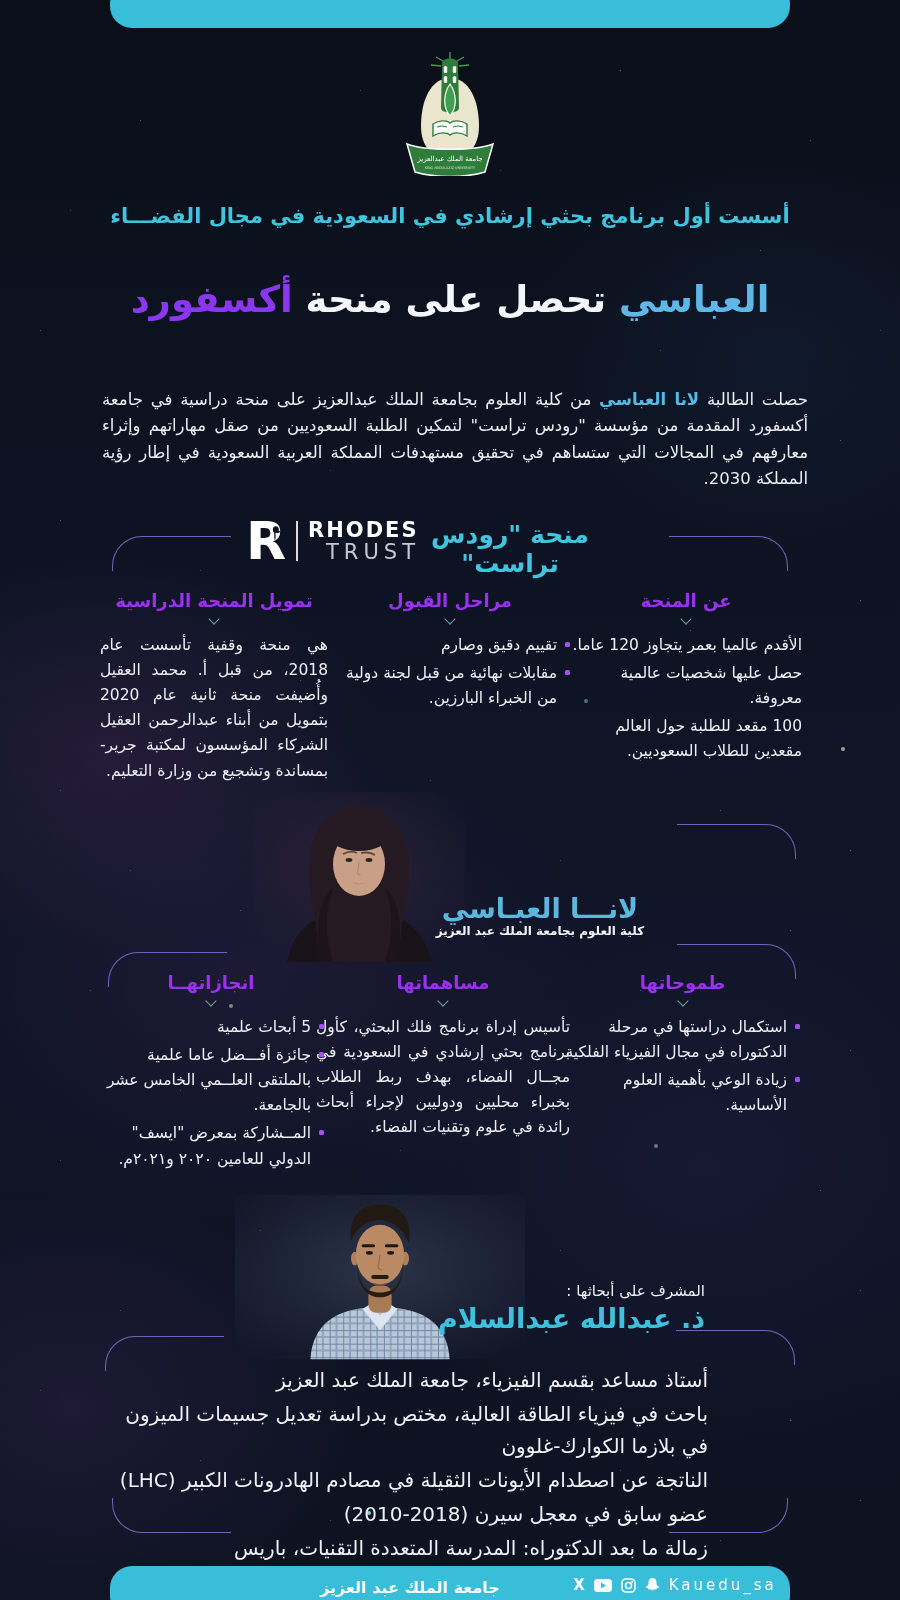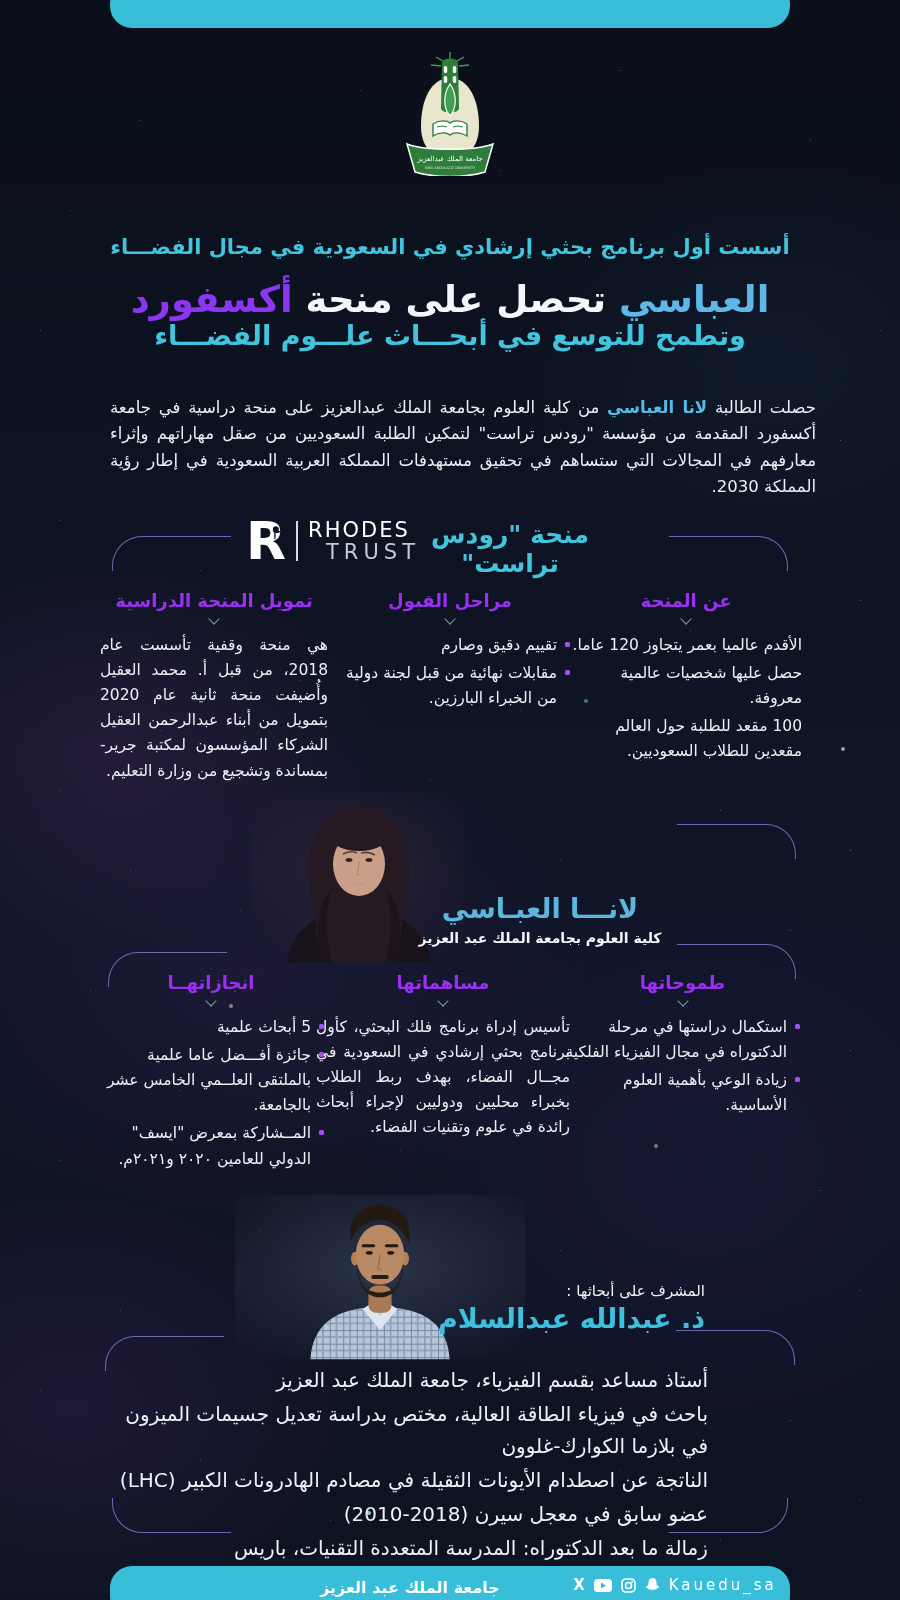--- a/index.html
+++ b/index.html
@@ -43,65 +43,65 @@
 
   .top-bar{position:absolute;left:110px;top:-18px;width:680px;height:46px;border-radius:22px;background:#38bed9;}
   .footer-bar{position:absolute;left:110px;top:1566px;width:680px;height:52px;border-radius:22px;background:#38bed9;}
   .f-uni{position:absolute;left:150px;top:12px;width:300px;text-align:center;font-size:16px;font-weight:bold;color:#fff;}
   .f-social{position:absolute;left:440px;top:10px;width:250px;display:flex;align-items:center;justify-content:center;gap:9px;color:#fff;}
   .f-x{font-weight:bold;font-size:15px;line-height:1;}
   .f-handle{font-size:15px;letter-spacing:3px;font-weight:500;}
 
   .kau-logo{position:absolute;left:395px;top:50px;width:110px;height:126px;}
 
-  .head1{position:absolute;left:0;top:204px;width:900px;text-align:center;font-size:21px;font-weight:bold;color:#41c4de;margin-top:31px;}
+  .head1{position:absolute;left:0;top:204px;width:900px;text-align:center;font-size:21px;font-weight:bold;color:#41c4de;}
   .head2{position:absolute;left:0;top:245px;width:900px;text-align:center;font-size:37px;font-weight:bold;color:#f3f6fa;margin-top:33px;}
   .h2-name{color:#5fb7e8;}
   .h2-oxford{color:#8b36f0;}
   .head3{position:absolute;left:0;top:320px;width:900px;text-align:center;font-size:27px;font-weight:bold;color:#41c4de;}
 
-  .intro{position:absolute;left:98px;top:383px;width:706px;margin:12px;font-size:16.5px;line-height:1.6;
+  .intro{position:absolute;left:98px;top:383px;width:706px;margin:4px;font-size:16.5px;line-height:1.6;
     text-align:justify;color:#edf1f6;}
   .intro .hl{color:#54bce6;font-weight:bold;}
 
   .bracket{position:absolute;width:118px;height:34px;border:0 solid rgba(138,130,230,.75);}
   .bk-tl{border-top-width:1.5px;border-left-width:1.5px;border-top-left-radius:30px;}
   .bk-tr{border-top-width:1.5px;border-right-width:1.5px;border-top-right-radius:30px;}
   .bk-bl{border-bottom-width:1.5px;border-left-width:1.5px;border-bottom-left-radius:30px;}
   .bk-br{border-bottom-width:1.5px;border-right-width:1.5px;border-bottom-right-radius:30px;}
   .bk-rh-l{left:112px;top:536px;} .bk-rh-r{right:112px;top:536px;}
   .bk-ln-r1{right:104px;top:824px;} .bk-ln-l{left:108px;top:952px;} .bk-ln-r2{right:104px;top:944px;}
   .bk-sp-l{left:105px;top:1336px;} .bk-sp-r{right:105px;top:1330px;}
   .bk-bt-l{left:112px;top:1498px;} .bk-bt-r{right:112px;top:1498px;}
 
   .rhodes-title{position:absolute;left:400px;top:520px;width:220px;text-align:center;font-size:25px;font-weight:bold;color:#41c4de;}
   .rhodes-logo{position:absolute;left:246px;top:512px;height:58px;display:flex;align-items:center;gap:10px;}
   .r-mark{position:relative;font-size:52px;font-weight:800;color:#fff;line-height:1;font-family:"DejaVu Sans",sans-serif;}
   .r-bird{position:absolute;right:4px;top:9px;width:13px;height:19px;}
   .r-sep{width:2px;height:40px;background:rgba(255,255,255,.85);}
   .r-text{display:flex;flex-direction:column;line-height:1.05;}
-  .r1{font-size:21px;font-weight:normal;color:#fff;letter-spacing:2px;}
+  .r1{font-size:21px;font-weight:bold;color:#fff;letter-spacing:2px;}
   .r2{font-size:21px;font-weight:400;color:#c2cad6;letter-spacing:5px;margin-left:18px;}
 
   .col{position:absolute;}
   .rc0{right:98px;top:590px;width:232px;} .rc1{left:330px;top:590px;width:240px;} .rc2{left:100px;top:590px;width:228px;}
   .sc0{right:100px;top:972px;width:235px;} .sc1{left:316px;top:972px;width:254px;} .sc2{left:98px;top:972px;width:226px;}
   .col-h{margin:0;font-size:18px;font-weight:bold;color:#9a30f2;text-align:center;}
   .chev{display:block;width:7px;height:7px;border-left:1.6px solid #6fa398;border-bottom:1.6px solid #6fa398;
     transform:rotate(-45deg);margin:4px auto 10px;}
   .col-body{font-size:15.5px;line-height:1.62;color:#edf1f6;text-align:right;}
   .li{display:flex;gap:8px;align-items:flex-start;margin-bottom:3px;}
   .li .dot{flex:0 0 auto;width:5px;height:5px;border-radius:1.5px;background:#a44ff2;margin-top:9px;}
   .li-text{flex:1 1 auto;}
   .rc2 .li-text,.sc1 .li-text{text-align:justify;}
 
   .lana-photo{position:absolute;left:253px;top:792px;width:212px;height:170px;}
   .lana-info{position:absolute;left:380px;top:893px;width:320px;text-align:center;}
   .lana-name{font-size:27px;font-weight:bold;color:#5bb7dd;}
-  .lana-college{margin-top:6px;font-size:14px;font-weight:bold;color:#f2f5f9;}
+  .lana-college{font-size:12px;font-weight:bold;color:#f2f5f9;}
 
   .sup-photo{position:absolute;left:235px;top:1192px;width:290px;height:170px;}
   .sup-label{position:absolute;right:195px;top:1282px;width:400px;text-align:right;font-size:15px;color:#eef2f7;}
   .sup-name{position:absolute;right:195px;top:1303px;width:400px;text-align:right;font-size:27px;font-weight:bold;color:#3fc0de;}
   .sup-bio{position:absolute;left:100px;top:1364px;width:608px;font-size:20px;line-height:1.6;text-align:right;color:#eef2f7;}
   .sup-bio .li{margin-bottom:2px;}
 </style>
 </head>
 <body>
 
@@ -135,21 +135,20 @@
       <path d="M12,94 C30,101 80,101 98,94 L90,122 C70,128 40,128 20,122 Z" fill="#2e7d3b" stroke="#ffffff" stroke-width="1.5"></path>
       <text x="55" y="111" font-size="7" fill="#ffffff" text-anchor="middle" font-family="DejaVu Sans">جامعة الملك عبدالعزيز</text>
       <text x="55" y="119" font-size="3.4" fill="#cfe6cf" text-anchor="middle" font-family="DejaVu Sans">KING ABDULAZIZ UNIVERSITY</text>
     </svg>
   </div>
 
   <div class="head1" dir="rtl">أسست أول برنامج بحثي إرشادي في السعودية في مجال الفضـــاء</div>
   <div class="head2" dir="rtl">
     <span class="h2-name">العباسي</span><span> تحصل على منحة </span><span class="h2-oxford">أكسفورد</span>
   </div>
-  <div class="head3" dir="rtl">وتطمح للتوسع في أبحـــاث علـــوم الفضـــاء</div>
 
   <p class="intro" dir="rtl">
     <span>حصلت الطالبة </span><span class="hl">لانا العباسي</span><span> من كلية العلوم بجامعة الملك عبدالعزيز على منحة دراسية في جامعة أكسفورد المقدمة من مؤسسة "رودس تراست" لتمكين الطلبة السعوديين من صقل مهاراتهم وإثراء معارفهم في المجالات التي ستساهم في تحقيق مستهدفات المملكة العربية السعودية في إطار رؤية المملكة 2030.</span>
   </p>
 
   <div class="bracket bk-tl bk-rh-l"></div>
   <div class="bracket bk-tr bk-rh-r"></div>
   <div class="bracket bk-tr bk-ln-r1"></div>
   <div class="bracket bk-tl bk-ln-l"></div>
   <div class="bracket bk-tr bk-ln-r2"></div>

